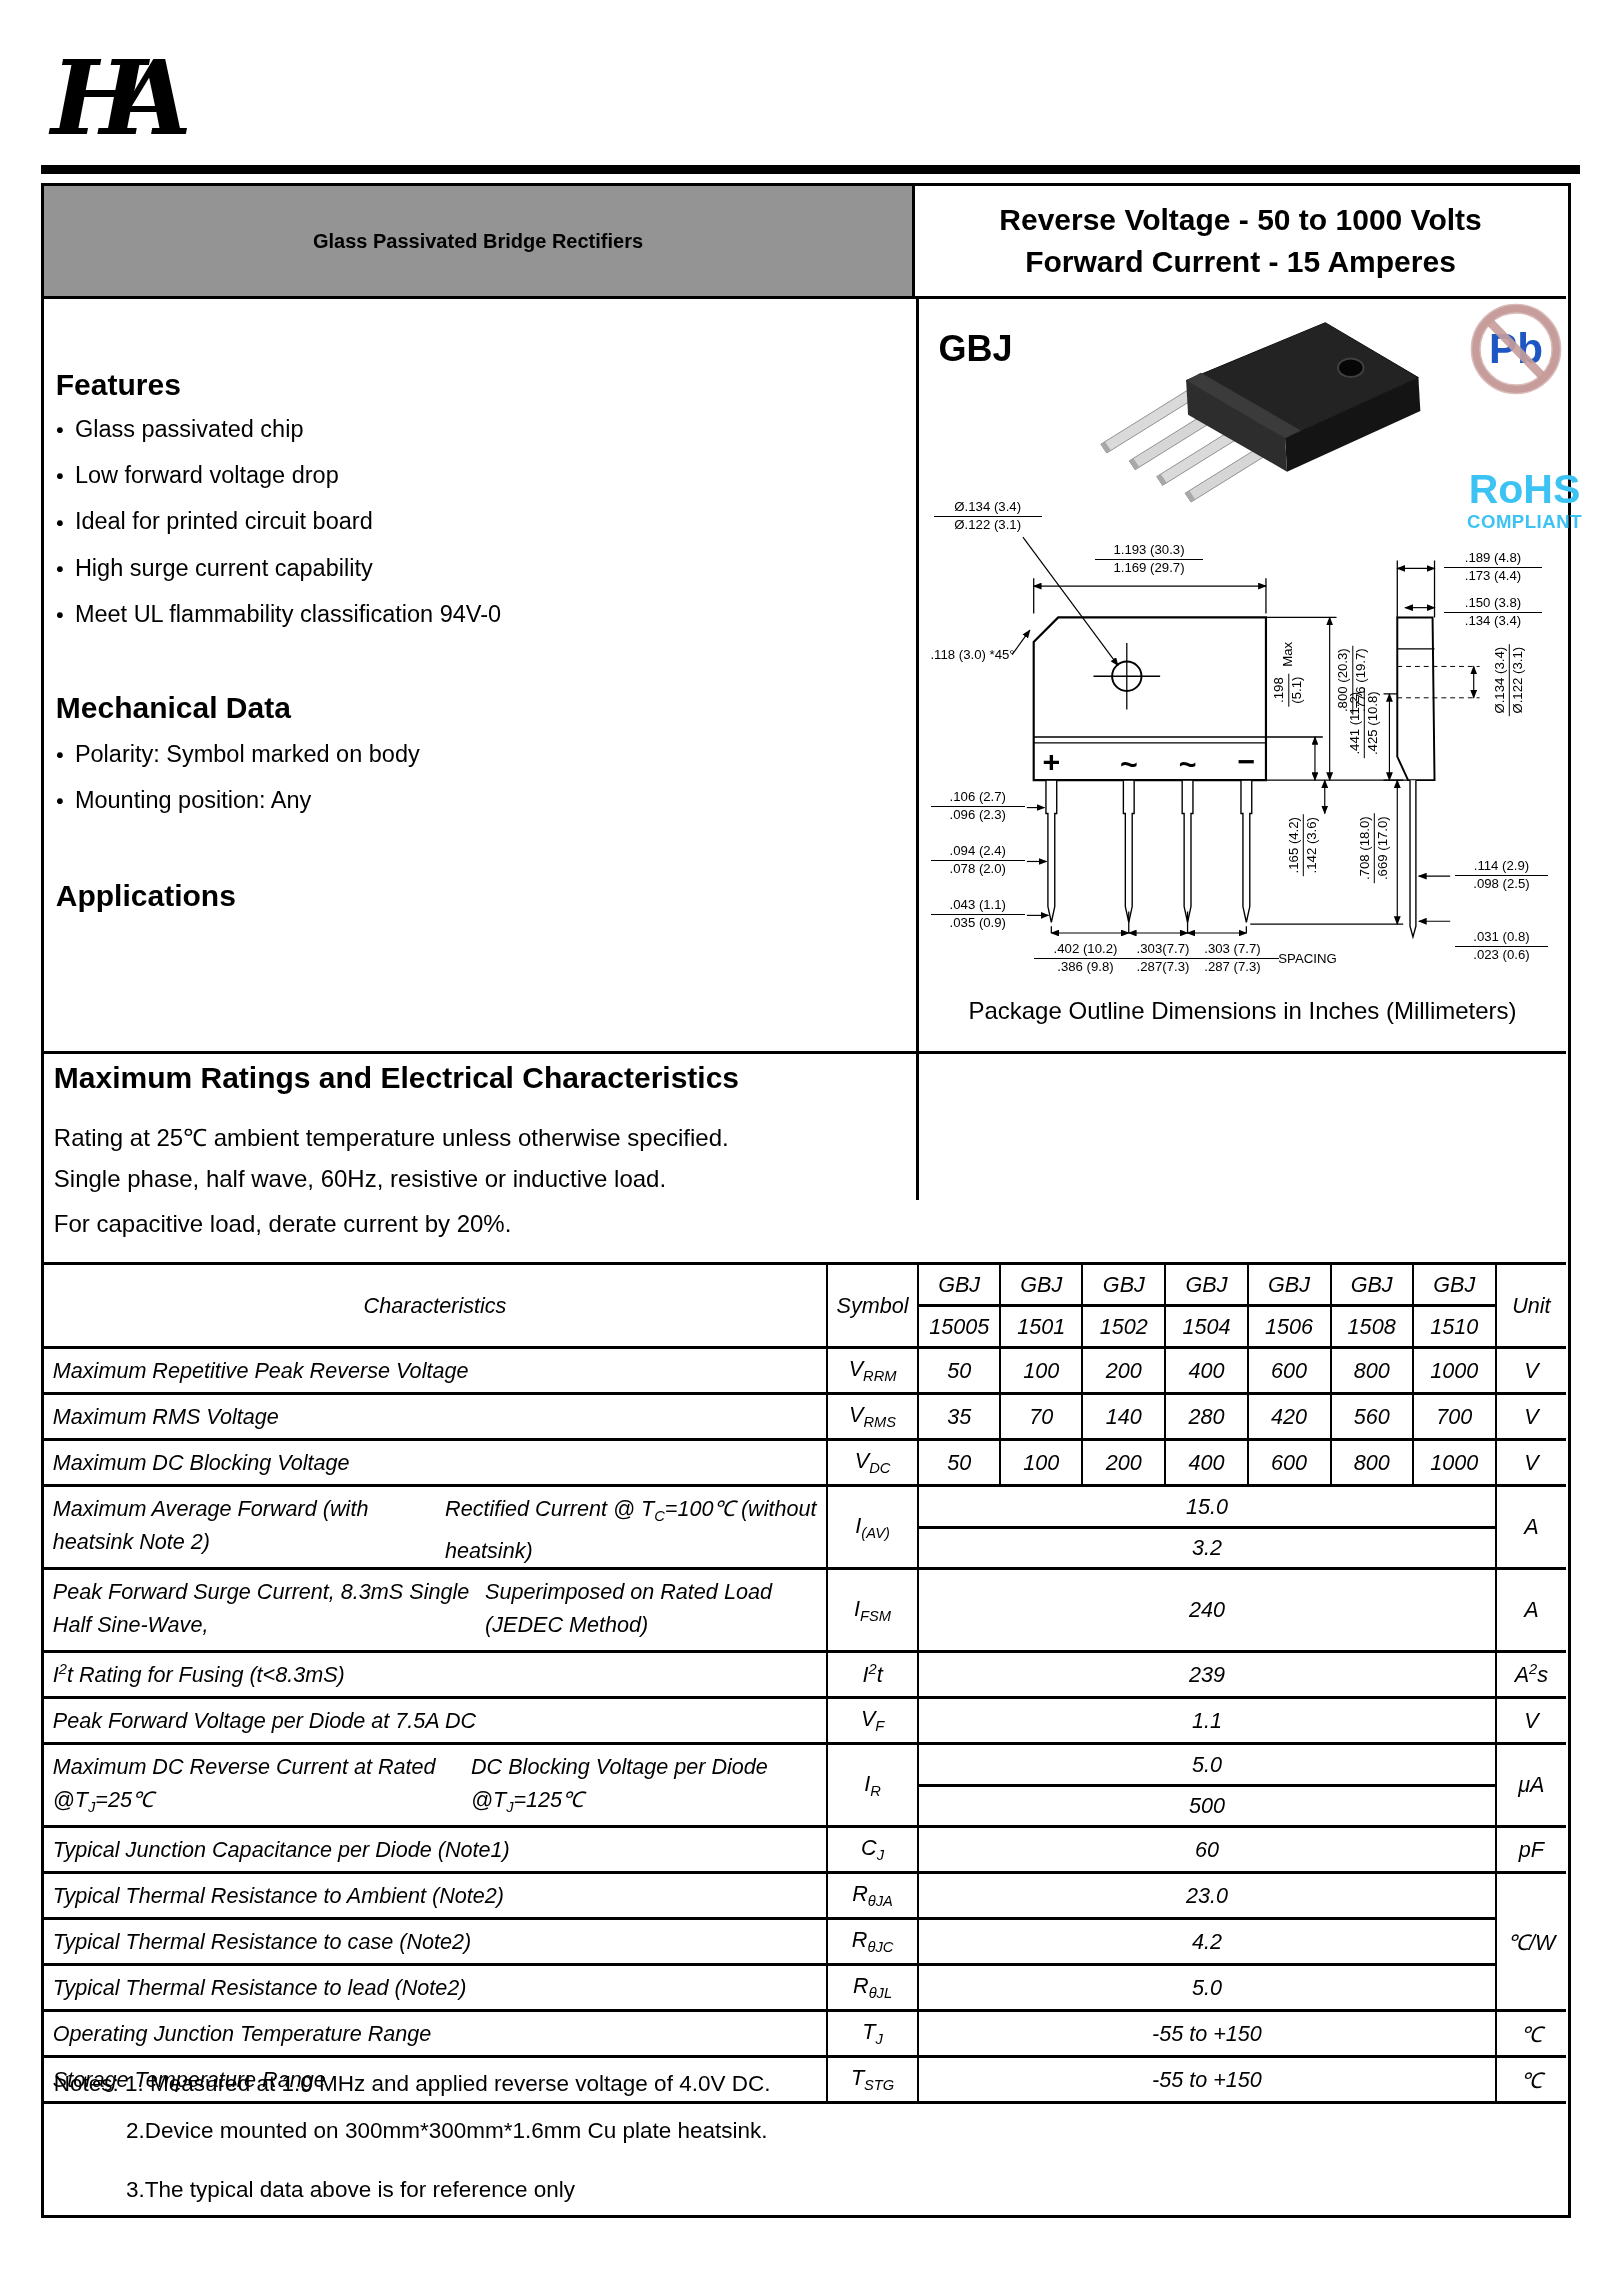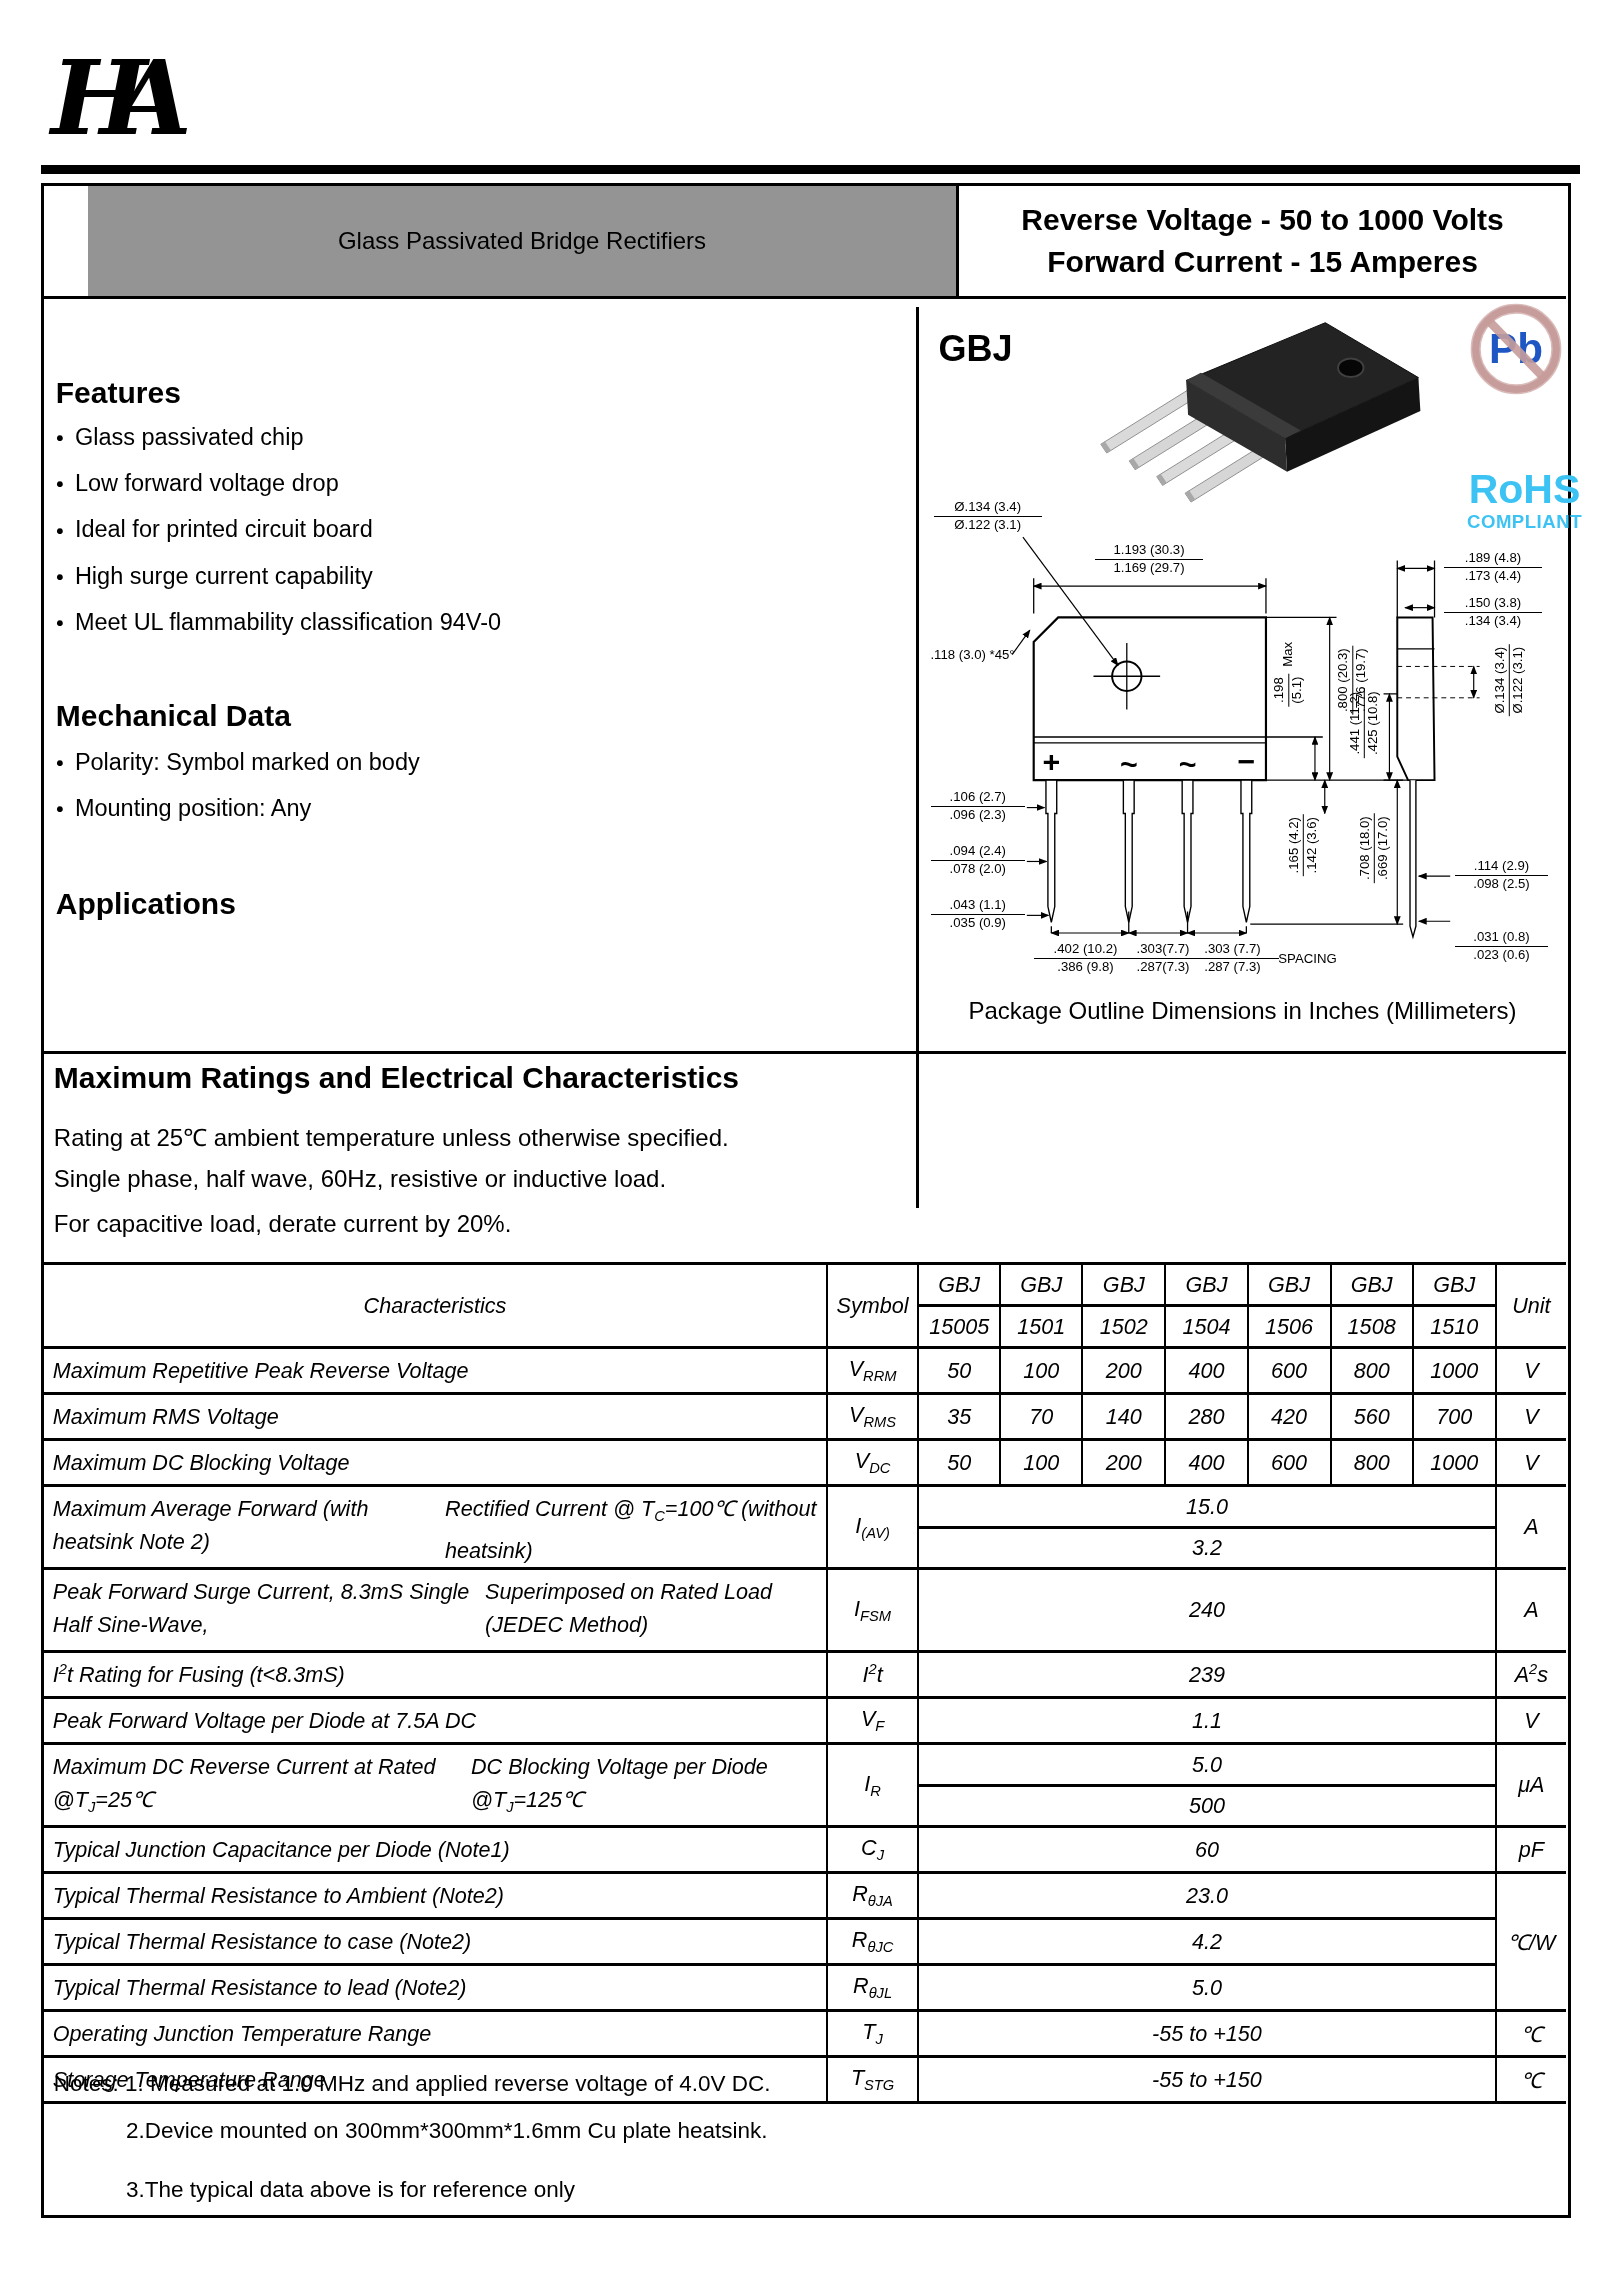--- a/index.html
+++ b/index.html
@@ -14,28 +14,28 @@
                font-size:50px; font-weight:bold; letter-spacing:-1px; }
   .rule { position:absolute; left:41px; top:165px; width:1539px; height:8.8px; background:#000; }
 
   
   .main-box { position:absolute; left:41px; top:183px; width:1530px; height:2035px;
               border:3.9px solid #000; }
   .banner { position:absolute; left:0; top:0; width:1522px; height:113px;
             border-bottom:3.9px solid #000; display:flex; }
   .banner-left { width:871px; height:100%; background:#949494; border-right:3.9px solid #000;
                  display:flex; align-items:center; justify-content:center;
-                 font-size:24px; font-weight:normal;margin-left:44px; }
+                 font-size:20px; font-weight:bold; }
   .banner-right { flex:1; display:flex; flex-direction:column; align-items:center;
                   justify-content:center; gap:7.8px; font-size:30px; font-weight:bold; }
 
   .content-row { position:absolute; left:0; top:113px; width:1522px; height:755px;
                  border-bottom:3.9px solid #000; }
   .left-col  { position:absolute; left:0; top:0; width:875px; height:901px;
-               border-right:3.9px solid #000;margin-top:8px; }
+               border-right:3.9px solid #000; }
   .right-col { position:absolute; left:875px; top:0; width:647px; height:751px; }
 
   .sec-h { position:absolute; left:11.8px; font-size:30px; font-weight:bold; }
   .blist { position:absolute; left:11.8px; list-style:none; font-size:23.5px; }
   .blist li { margin-bottom:20.6px; line-height:24.5px; }
   .blist li::before { content:"●"; font-size:13.7px; vertical-align:2.9px; margin-right:10.8px; }
   .app-line2 { padding-left:18.6px; }
   .app-line2::before { content:"" !important; margin:0 !important; }
 
   .gbj-label { position:absolute; left:19.6px; top:29px; font-size:36px; font-weight:bold; }

